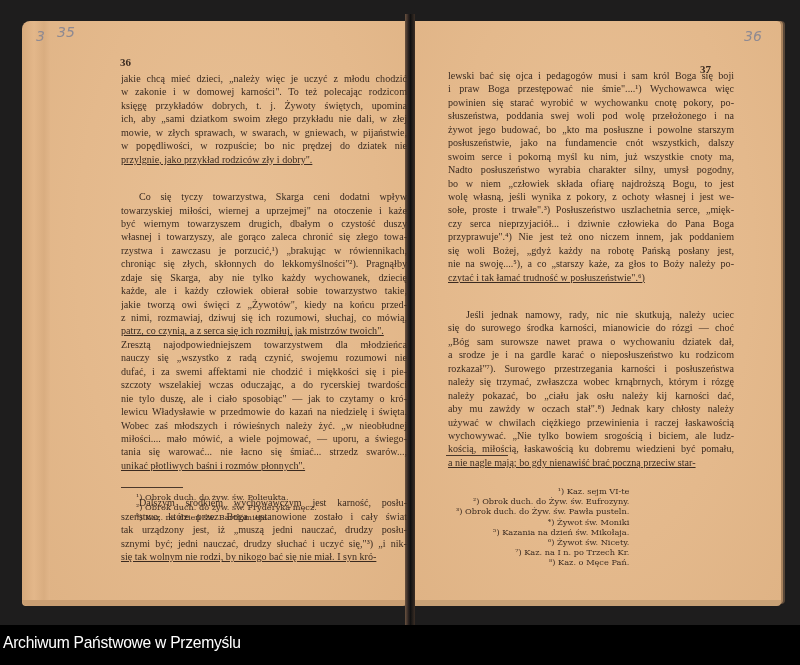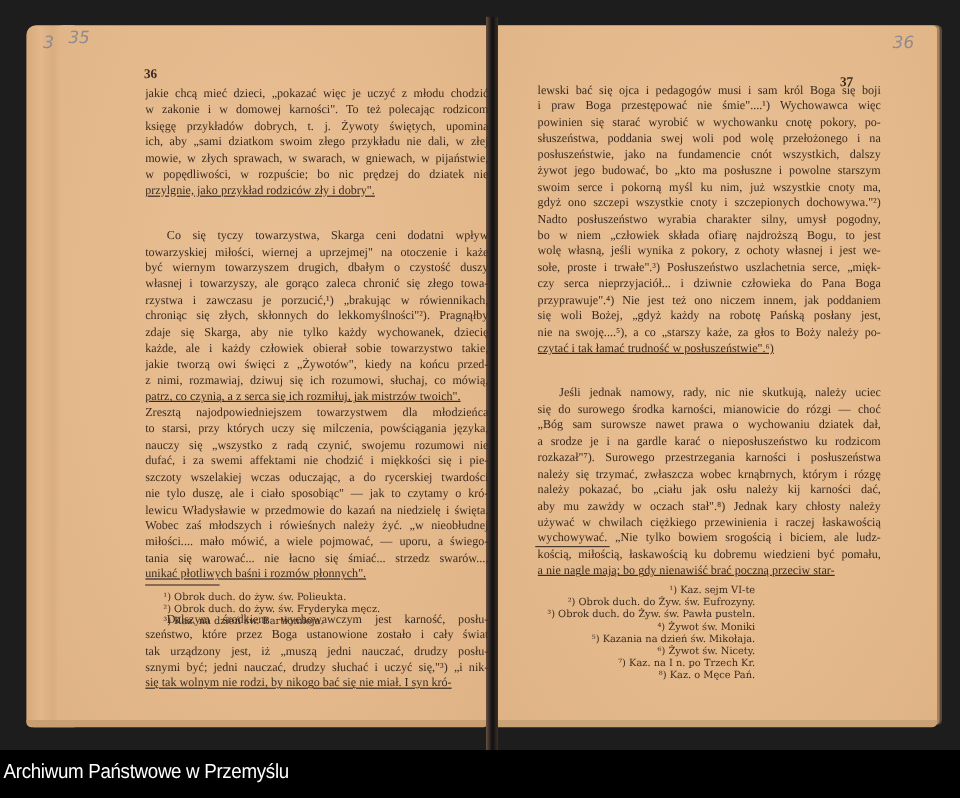--- a/index.html
+++ b/index.html
@@ -80,40 +80,39 @@
   <div class="gutter"></div>
 
   <span class="pencil" style="left:36px; top:28px;">3</span>
   <span class="pencil" style="left:57px; top:24px;">35</span>
   <span class="pencil" style="left:744px; top:28px;">36</span>
 
   <span class="page-num" style="left:120px; top:56px;">36</span>
   <span class="page-num" style="left:700px; top:63px;">37</span>
 
   <div class="text" id="left-text" style="left:121px; top:72px; width:286px;">
-      <span class="line">jakie chcą mieć dzieci, „pokazać więc je uczyć z młodu chodzić</span>
+      <span class="line">jakie chcą mieć dzieci, „należy więc je uczyć z młodu chodzić</span>
       <span class="line">w zakonie i w domowej karności". To też polecając rodzicom</span>
       <span class="line">księgę przykładów dobrych, t. j. Żywoty świętych, upomina</span>
       <span class="line">ich, aby „sami dziatkom swoim złego przykładu nie dali, w złej</span>
       <span class="line">mowie, w złych sprawach, w swarach, w gniewach, w pijaństwie,</span>
       <span class="line">w popędliwości, w rozpuście; bo nic prędzej do dziatek nie</span>
       <span class="line last">przylgnie, jako przykład rodziców zły i dobry".</span>
       <span class="line indent">Co się tyczy towarzystwa, Skarga ceni dodatni wpływ</span>
       <span class="line">towarzyskiej miłości, wiernej a uprzejmej" na otoczenie i każe</span>
       <span class="line">być wiernym towarzyszem drugich, dbałym o czystość duszy</span>
       <span class="line">własnej i towarzyszy, ale gorąco zaleca chronić się złego towa-</span>
       <span class="line">rzystwa i zawczasu je porzucić,¹) „brakując w rówiennikach,</span>
       <span class="line">chroniąc się złych, skłonnych do lekkomyślności"²). Pragnąłby</span>
       <span class="line">zdaje się Skarga, aby nie tylko każdy wychowanek, dziecię</span>
       <span class="line">każde, ale i każdy człowiek obierał sobie towarzystwo takie,</span>
       <span class="line">jakie tworzą owi święci z „Żywotów", kiedy na końcu przed-</span>
       <span class="line">z nimi, rozmawiaj, dziwuj się ich rozumowi, słuchaj, co mówią,</span>
       <span class="line last">patrz, co czynią, a z serca się ich rozmiłuj, jak mistrzów twoich".</span>
       <span class="line">Zresztą najodpowiedniejszem towarzystwem dla młodzieńca</span>
-      <span class="line">to starsi, przy których uczy się milczenia, powściągania języka,</span>
       <span class="line">nauczy się „wszystko z radą czynić, swojemu rozumowi nie</span>
       <span class="line">dufać, i za swemi affektami nie chodzić i miękkości się i pie-</span>
       <span class="line">szczoty wszelakiej wczas oduczając, a do rycerskiej twardości</span>
       <span class="line">nie tylo duszę, ale i ciało sposobiąc" — jak to czytamy o kró-</span>
       <span class="line">lewicu Władysławie w przedmowie do kazań na niedzielę i święta.</span>
       <span class="line">Wobec zaś młodszych i rówieśnych należy żyć. „w nieobłudnej</span>
       <span class="line">miłości.... mało mówić, a wiele pojmować, — uporu, a świego-</span>
       <span class="line">tania się warować... nie łacno się śmiać... strzedz swarów...,</span>
       <span class="line last">unikać płotliwych baśni i rozmów płonnych".</span>
       <span class="line indent">Dalszym środkiem wychowawczym jest karność, posłu-</span>
@@ -127,24 +126,23 @@
       <div>¹) Obrok duch. do żyw. św. Polieukta.</div>
       <div>²) Obrok duch. do żyw. św. Fryderyka męcz.</div>
       <div>³) Kaz. na dzień św. Bartłomieja.</div>
     </div>
 
   <div class="text" id="right-text" style="left:448px; top:69px; width:286px;">
       <span class="line">lewski bać się ojca i pedagogów musi i sam król Boga się boji</span>
       <span class="line">i praw Boga przestępować nie śmie"....¹) Wychowawca więc</span>
       <span class="line">powinien się starać wyrobić w wychowanku cnotę pokory, po-</span>
       <span class="line">słuszeństwa, poddania swej woli pod wolę przełożonego i na</span>
+      <span class="line">żywot jego budować, bo „kto ma posłuszne i powolne starszym</span>
       <span class="line">posłuszeństwie, jako na fundamencie cnót wszystkich, dalszy</span>
-      <span class="line">żywot jego budować, bo „kto ma posłuszne i powolne starszym</span>
       <span class="line">swoim serce i pokorną myśl ku nim, już wszystkie cnoty ma,</span>
-      <span class="line">gdyż ono szczepi wszystkie cnoty i szczepionych dochowywa."²)</span>
       <span class="line">Nadto posłuszeństwo wyrabia charakter silny, umysł pogodny,</span>
       <span class="line">bo w niem „człowiek składa ofiarę najdroższą Bogu, to jest</span>
       <span class="line">wolę własną, jeśli wynika z pokory, z ochoty własnej i jest we-</span>
       <span class="line">sołe, proste i trwałe".³) Posłuszeństwo uszlachetnia serce, „mięk-</span>
       <span class="line">czy serca nieprzyjaciół... i dziwnie człowieka do Pana Boga</span>
       <span class="line">przyprawuje".⁴) Nie jest też ono niczem innem, jak poddaniem</span>
       <span class="line">się woli Bożej, „gdyż każdy na robotę Pańską posłany jest,</span>
       <span class="line">nie na swoję....⁵), a co „starszy każe, za głos to Boży należy po-</span>
       <span class="line last">czytać i tak łamać trudność w posłuszeństwie".⁶)</span>
       <span class="line indent">Jeśli jednak namowy, rady, nic nie skutkują, należy uciec</span>

